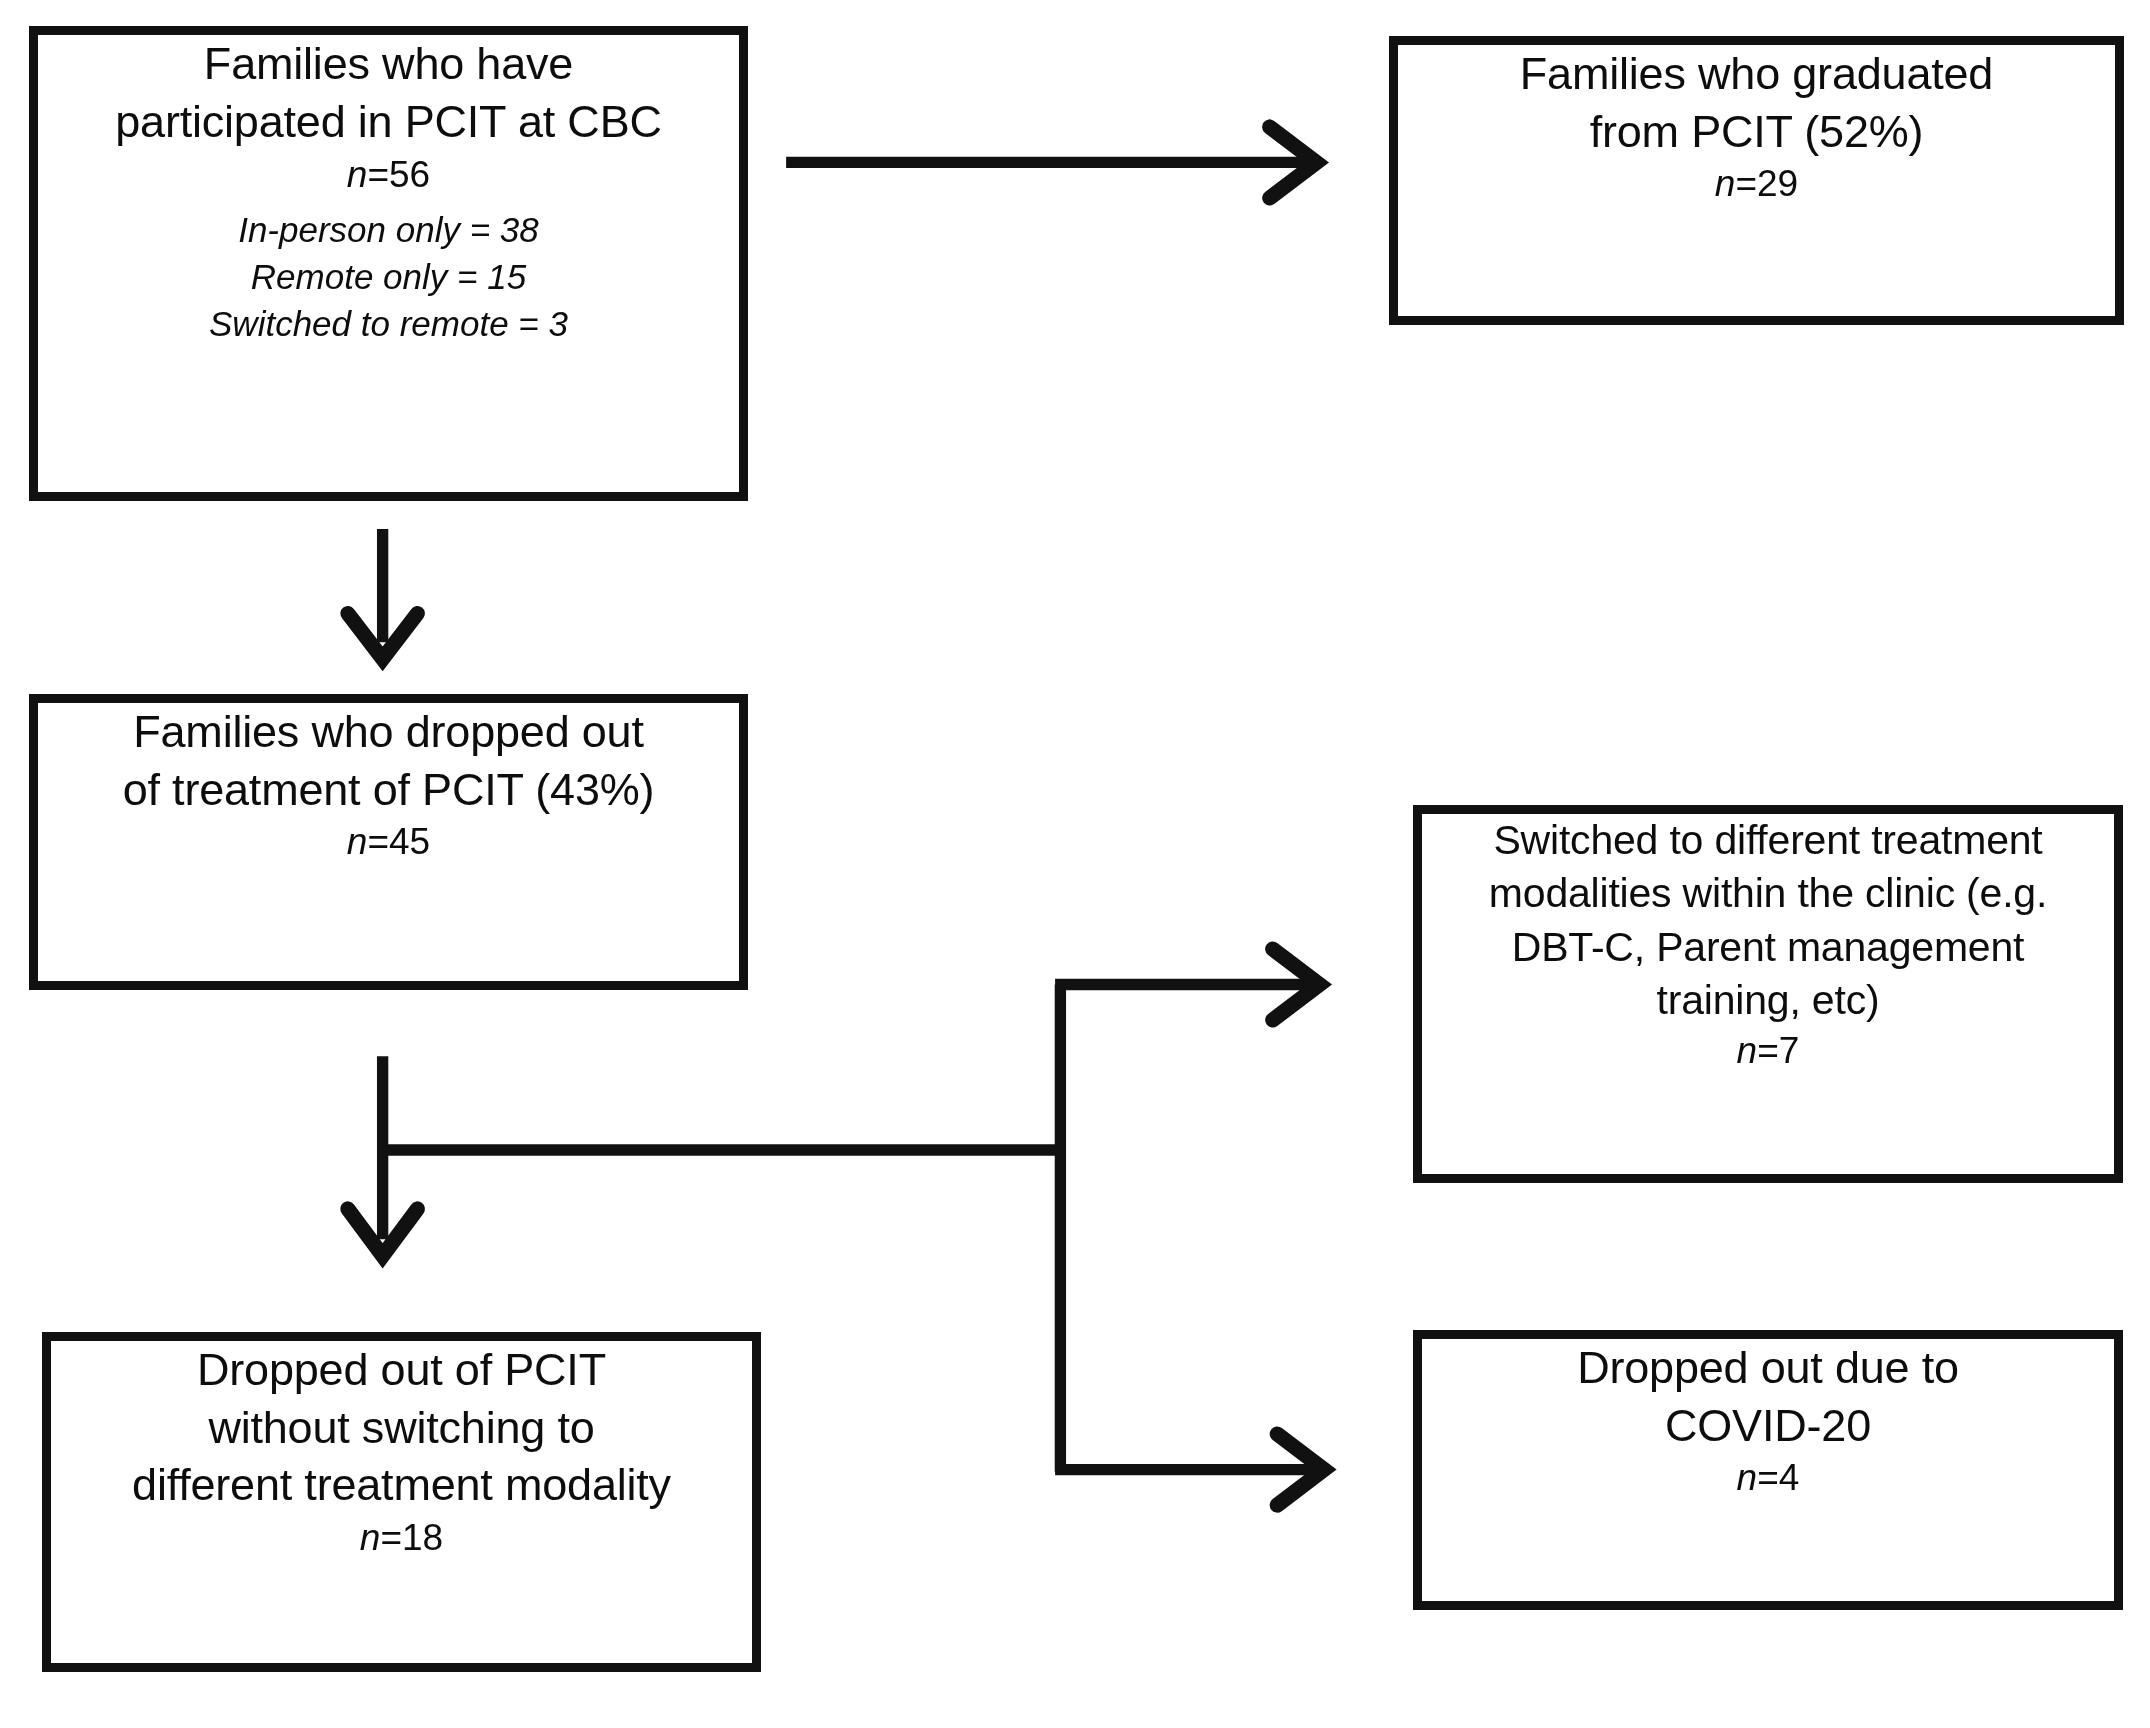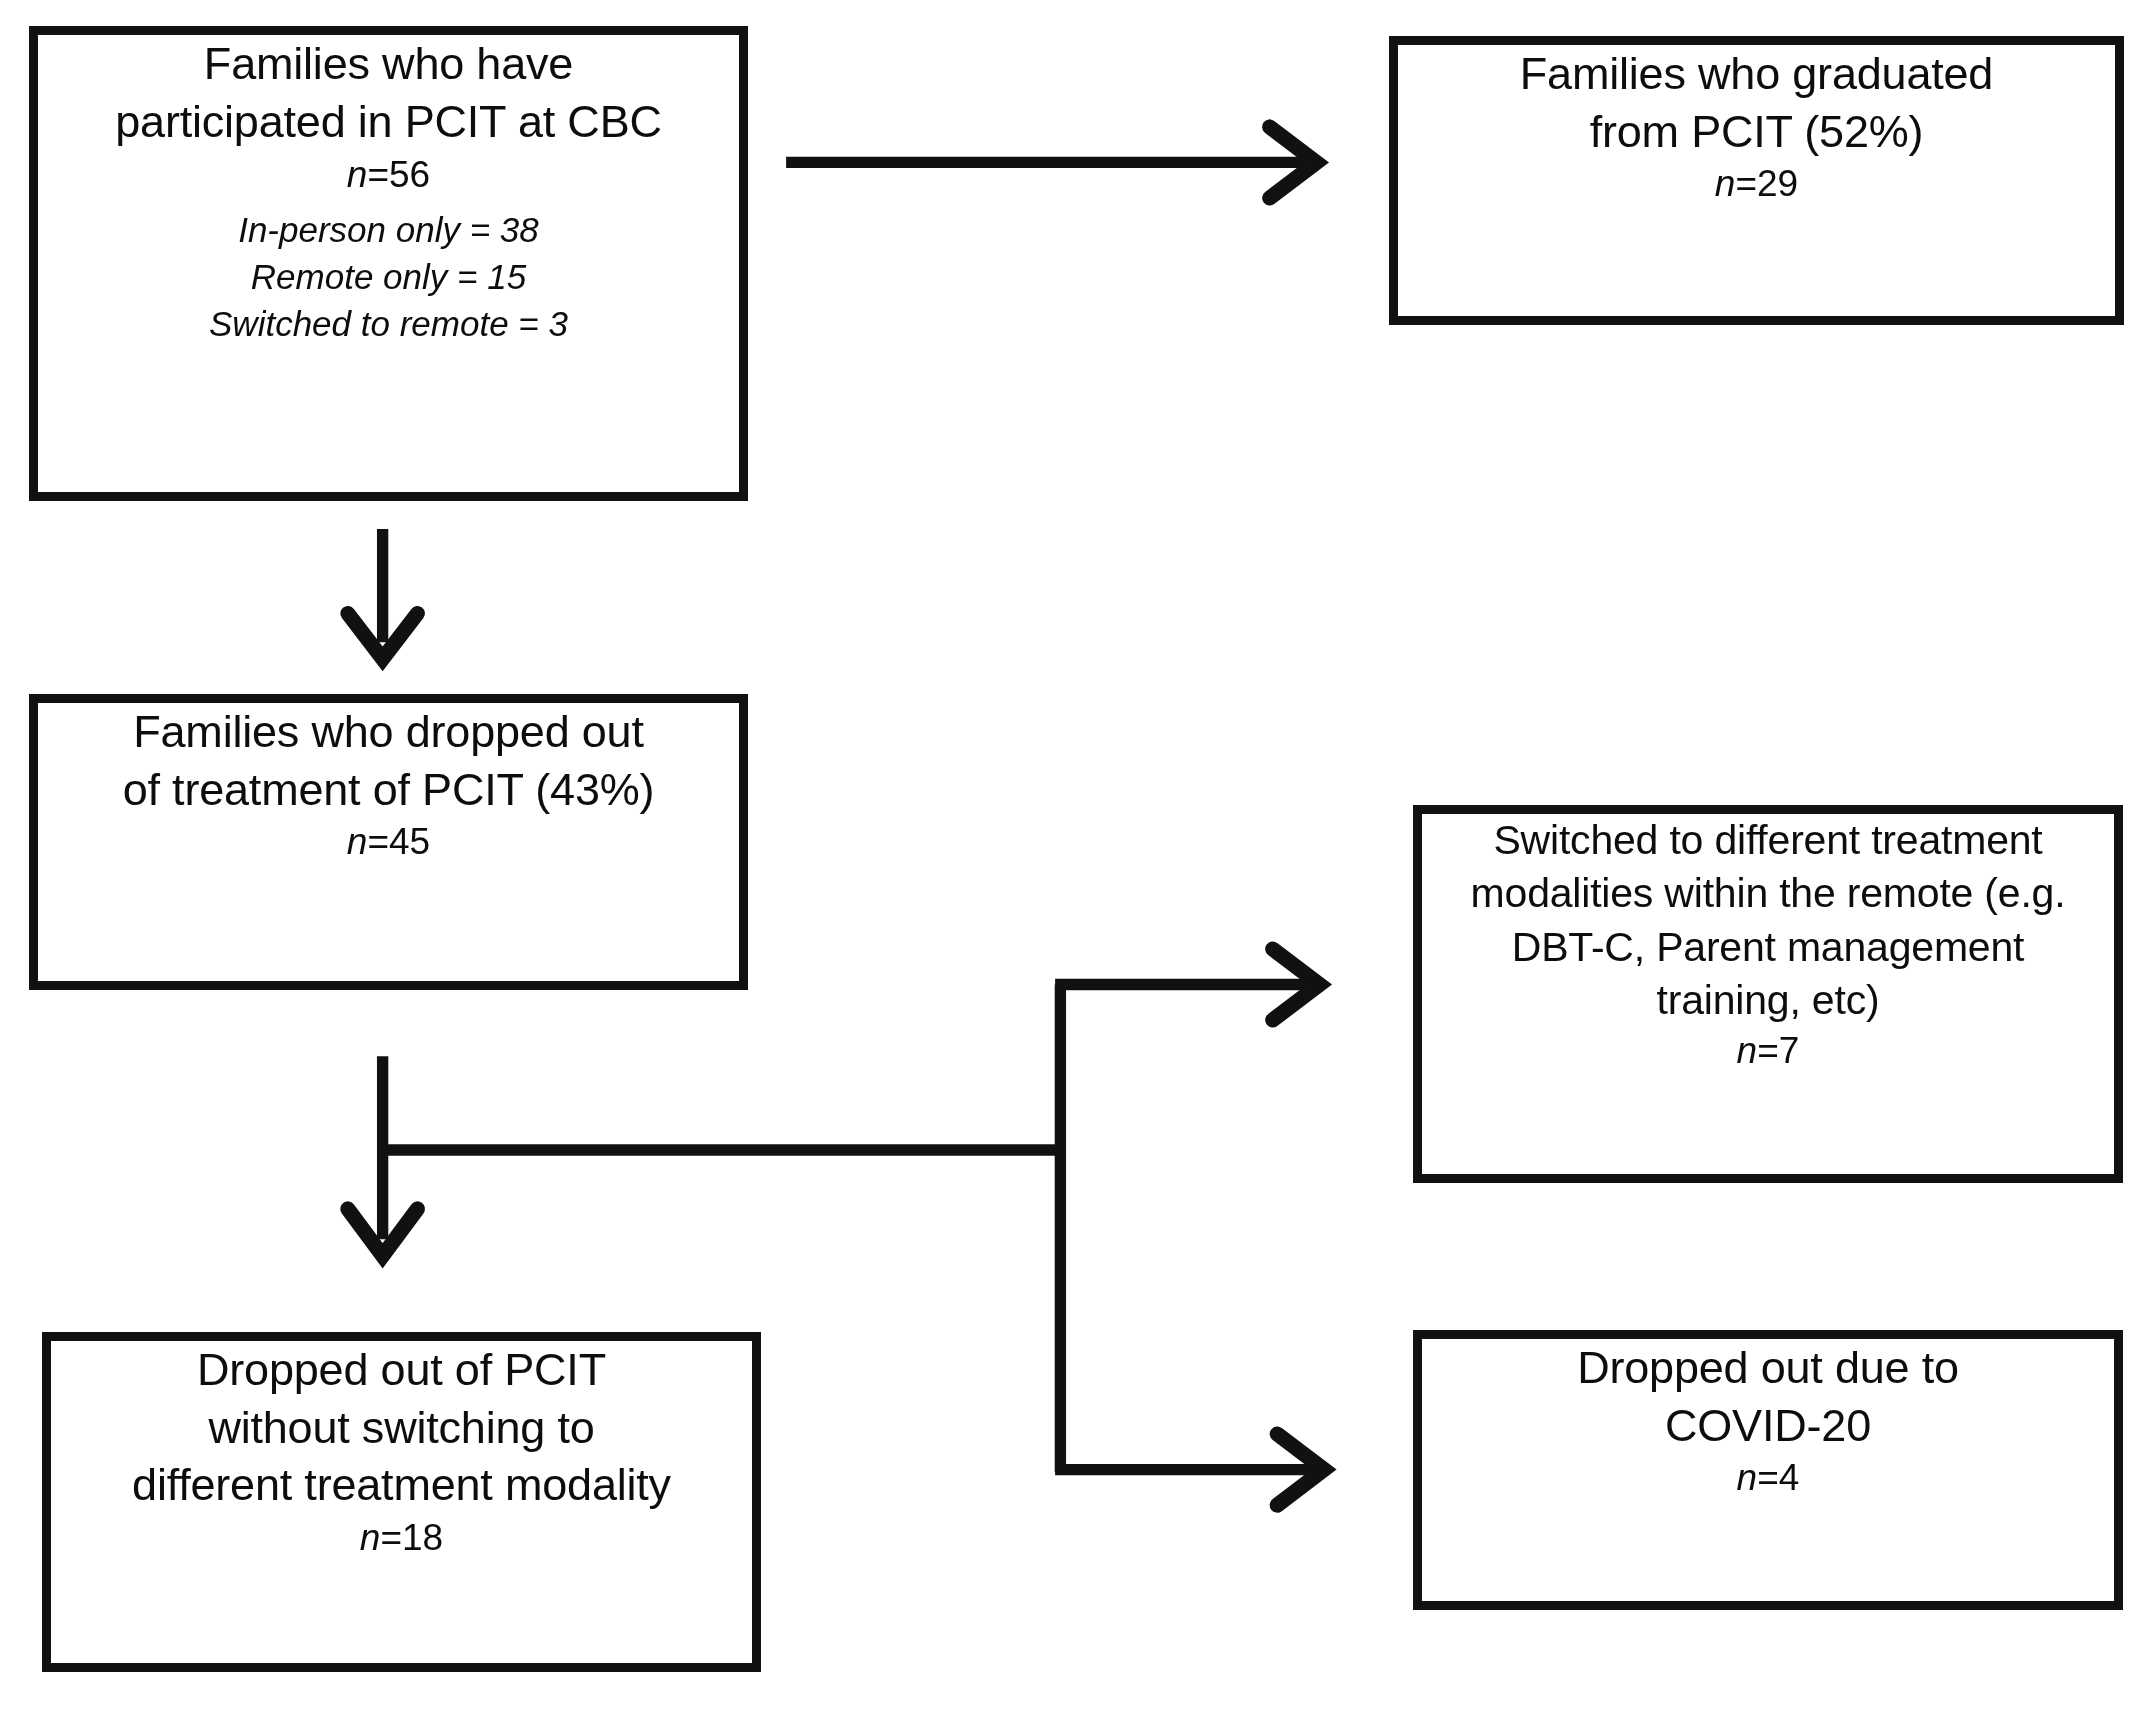--- a/index.html
+++ b/index.html
@@ -123,21 +123,21 @@
   </div>
 
   <div class="node" id="node-droppedout">
     <div class="main">Families who dropped out
 of treatment of PCIT (43%)</div>
     <div class="ncount"><span class="nital">n</span><span>=45</span></div>
   </div>
 
   <div class="node" id="node-switched">
     <div class="main small">Switched to different treatment
-modalities within the remote (e.g.
+modalities within the clinic (e.g.
 DBT-C, Parent management
 training, etc)</div>
     <div class="ncount"><span class="nital">n</span><span>=7</span></div>
   </div>
 
   <div class="node" id="node-nowswitch">
     <div class="main">Dropped out of PCIT
 without switching to
 different treatment modality</div>
     <div class="ncount"><span class="nital">n</span><span>=18</span></div>

